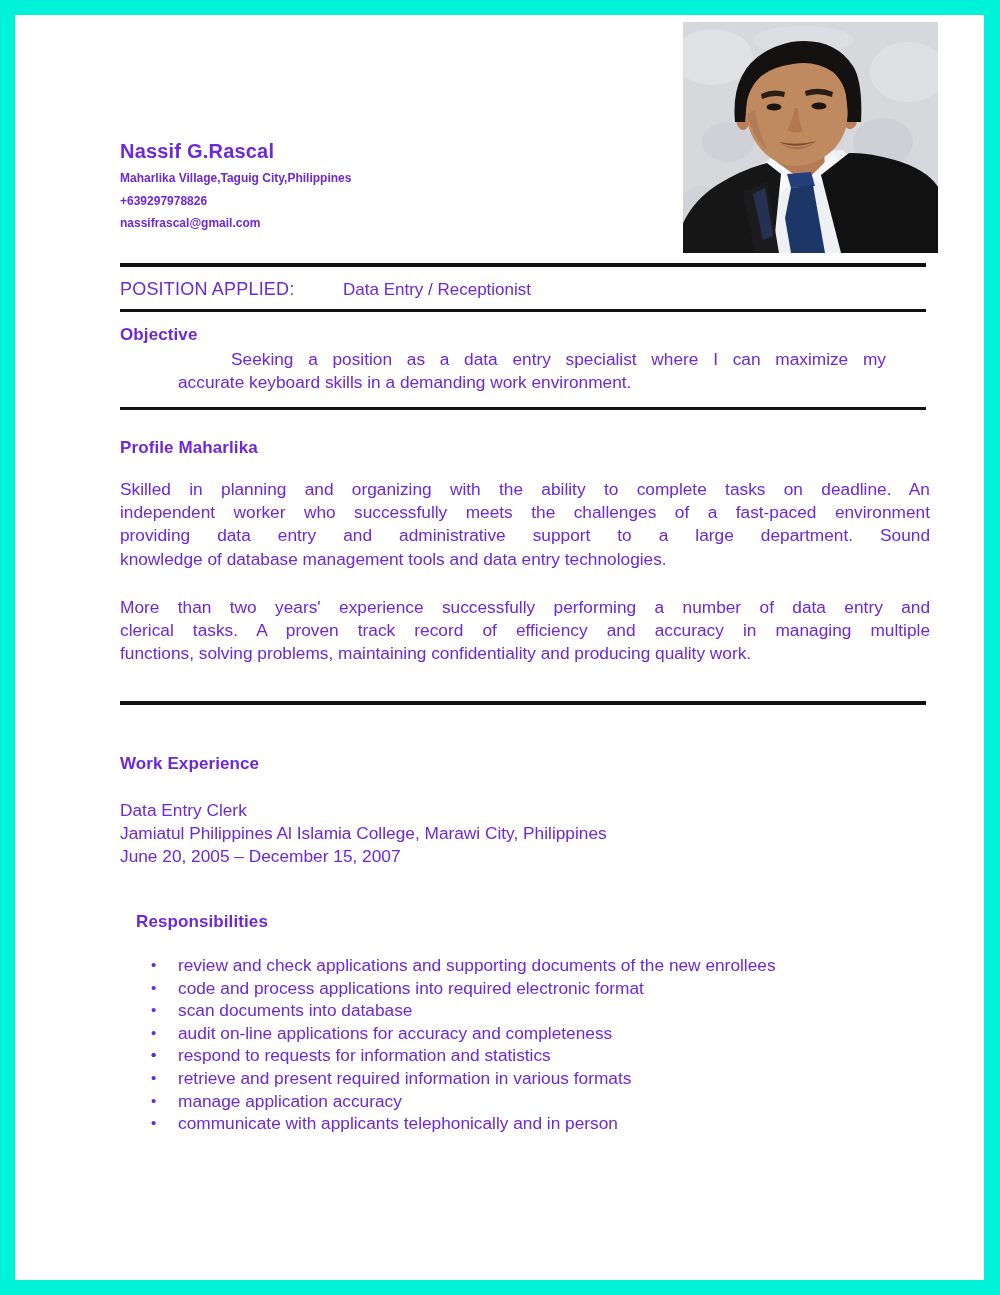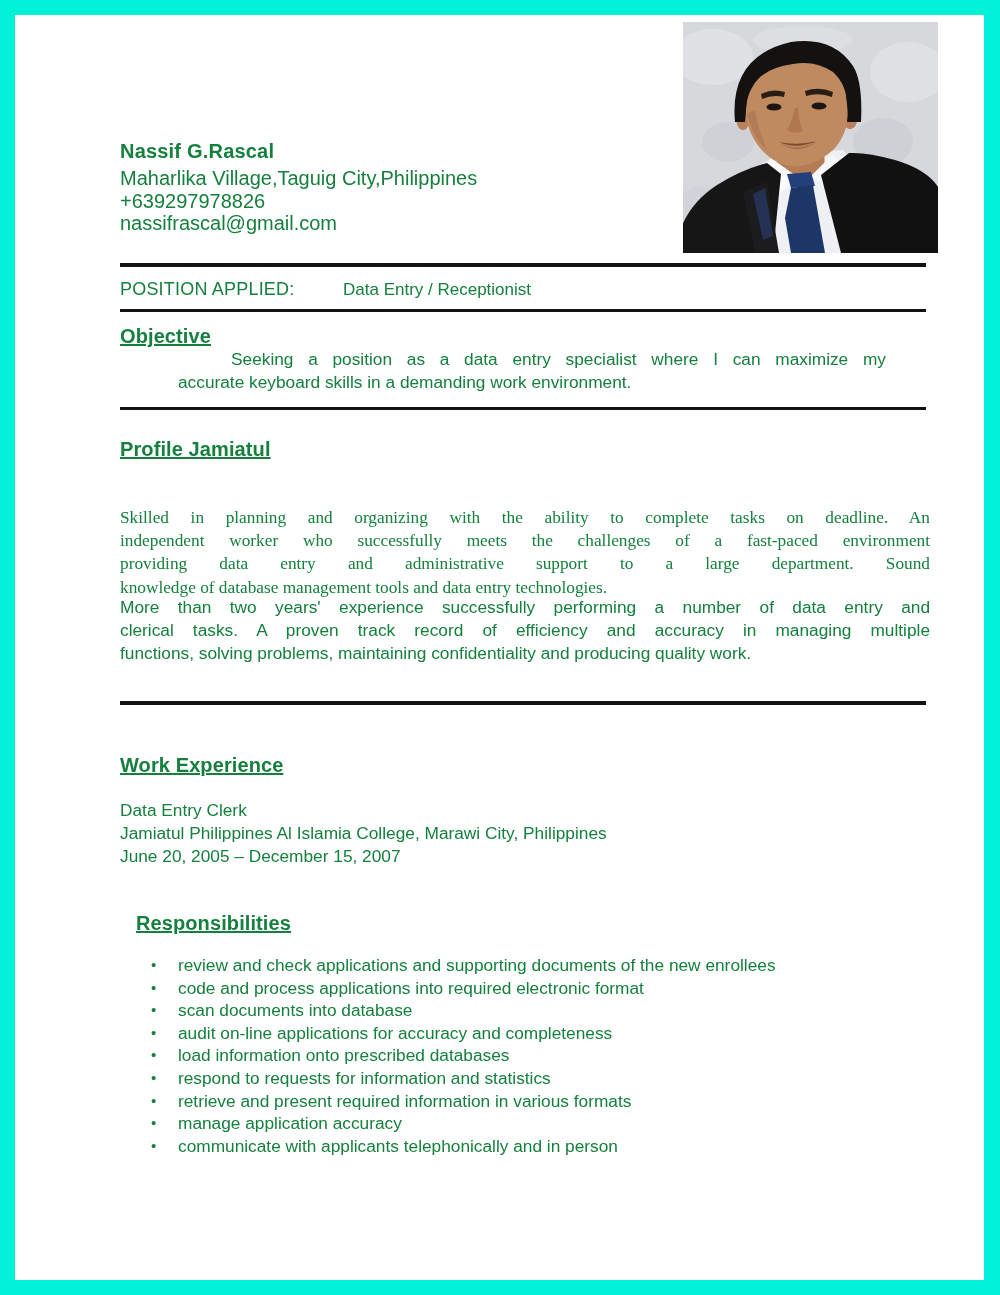--- a/index.html
+++ b/index.html
@@ -4,59 +4,59 @@
 <style>
   html, body { margin: 0; padding: 0; background: #fff; }
   * { box-sizing: border-box; }
 
   .page {
     position: relative;
     width: 1000px;
     height: 1295px;
     background: #00f2d8;
     font-family: "Liberation Sans", sans-serif;
-    color: #15803d;
+    color: #6d28d9;
     overflow: hidden;
   }
   .sheet {
     position: absolute;
     left: 15px; top: 15px; right: 16px; bottom: 15px;
     background: #ffffff;
   }
 
   
   .abs { position: absolute; }
 
   .contact-block { left: 120px; top: 139px; width: 540px; }
   .contact-name  { font-size: 20px; font-weight: bold; line-height: 25px; margin-bottom: 3px; letter-spacing: .2px; }
-  .contact-line  { font-size: 20px; line-height: 22.6px; }
+  .contact-line  { font-size: 12px; line-height: 22.6px; font-weight: bold; }
 
   .photo-frame { left: 683px; top: 22px; width: 255px; height: 231px; }
   .photo-frame svg { display: block; width: 100%; height: 100%; }
 
   .rule { left: 120px; width: 806px; background: #131313; }
   .rule-1 { top: 263px; height: 4px; }
   .rule-2 { top: 309px; height: 3px; }
   .rule-3 { top: 407px; height: 3px; }
   .rule-4 { top: 701px; height: 4px; }
 
   .position-row { left: 120px; top: 279px; width: 810px; font-size: 18px; white-space: nowrap; }
   .position-label { font-weight: normal; display: inline-block; width: 223px; letter-spacing: .2px; }
   .position-value { font-size: 17px; }
 
-  .section-heading { font-size: 20px; font-weight: bold; letter-spacing: .1px; text-decoration: underline; }
+  .section-heading { font-size: 17px; font-weight: bold; letter-spacing: .1px; }
   .h-objective { left: 120px; top: 325px; }
   .h-profile   { left: 120px; top: 438px; }
   .h-workexp   { left: 120px; top: 754px; }
   .h-resp      { left: 136px; top: 912px; text-align: center; }
 
   .body-text { font-size: 17.3px; line-height: 23.2px; }
 
   .objective-para { left: 178px; top: 348px; width: 708px; }
-  .profile-para-1 { left: 120px; top: 506px; width: 810px; font-family: Liberation Serif, serif; }
+  .profile-para-1 { left: 120px; top: 478px; width: 810px; }
   .profile-para-2 { left: 120px; top: 596px; width: 810px; }
 
   .jline { display: block; text-align: justify; text-align-last: justify; }
   .jline-last { display: block; text-align: right; text-align-last: left; }
   .jline-indent { text-indent: 53px; }
 
   .job-block { left: 120px; top: 799px; width: 810px; font-size: 17.3px; line-height: 23px; }
   .job-title { font-weight: normal; }
 
   .resp-list { left: 120px; top: 954px; width: 814px; margin: 0; padding: 0; list-style: none; }
@@ -137,21 +137,21 @@
   <div class="abs position-row">
     <span class="position-label">POSITION APPLIED:</span><span class="position-value">Data Entry / Receptionist</span>
   </div>
 
   <div class="abs section-heading h-objective">Objective</div>
   <div class="abs body-text objective-para">
     <span class="jline jline-indent">Seeking a position as a data entry specialist where I can maximize my</span>
     <span class="jline-last">accurate keyboard skills in a demanding work environment.</span>
   </div>
 
-  <div class="abs section-heading h-profile">Profile Jamiatul</div>
+  <div class="abs section-heading h-profile">Profile Maharlika</div>
   <div class="abs body-text profile-para-1">
     <span class="jline">Skilled in planning and organizing with the ability to complete tasks on deadline. An</span>
     <span class="jline">independent worker who successfully meets the challenges of a fast-paced environment</span>
     <span class="jline">providing data entry and administrative support to a large department. Sound</span>
     <span class="jline-last">knowledge of database management tools and data entry technologies.</span>
   </div>
   <div class="abs body-text profile-para-2">
     <span class="jline">More than two  years' experience successfully performing a number of data entry and</span>
     <span class="jline">clerical tasks. A proven track record of efficiency and accuracy in managing multiple</span>
     <span class="jline-last">functions, solving problems, maintaining confidentiality and producing quality work.</span>
@@ -163,19 +163,19 @@
     <div>Jamiatul Philippines Al Islamia College, Marawi City, Philippines</div>
     <div>June 20, 2005 – December 15, 2007</div>
   </div>
 
   <div class="abs section-heading h-resp">Responsibilities</div>
   <ul class="abs resp-list">
     <li class="resp-item"><span class="bullet-dot">•</span><span>review and check applications and supporting documents  of the new enrollees</span></li>
     <li class="resp-item"><span class="bullet-dot">•</span><span>code and process applications into required electronic format</span></li>
     <li class="resp-item"><span class="bullet-dot">•</span><span>scan documents into database</span></li>
     <li class="resp-item"><span class="bullet-dot">•</span><span>audit on-line applications for accuracy and completeness</span></li>
-    <li class="resp-item"><span class="bullet-dot">•</span><span>load information onto prescribed databases</span></li>
+    <li class="resp-item"><span class="bullet-dot">•</span></li>
     <li class="resp-item"><span class="bullet-dot">•</span><span>respond to requests for information and statistics</span></li>
     <li class="resp-item"><span class="bullet-dot">•</span><span>retrieve and present required information in various formats</span></li>
     <li class="resp-item"><span class="bullet-dot">•</span><span>manage application accuracy</span></li>
     <li class="resp-item"><span class="bullet-dot">•</span><span>communicate with applicants telephonically and in person</span></li>
   </ul>
 </div>
 
 </body></html>

